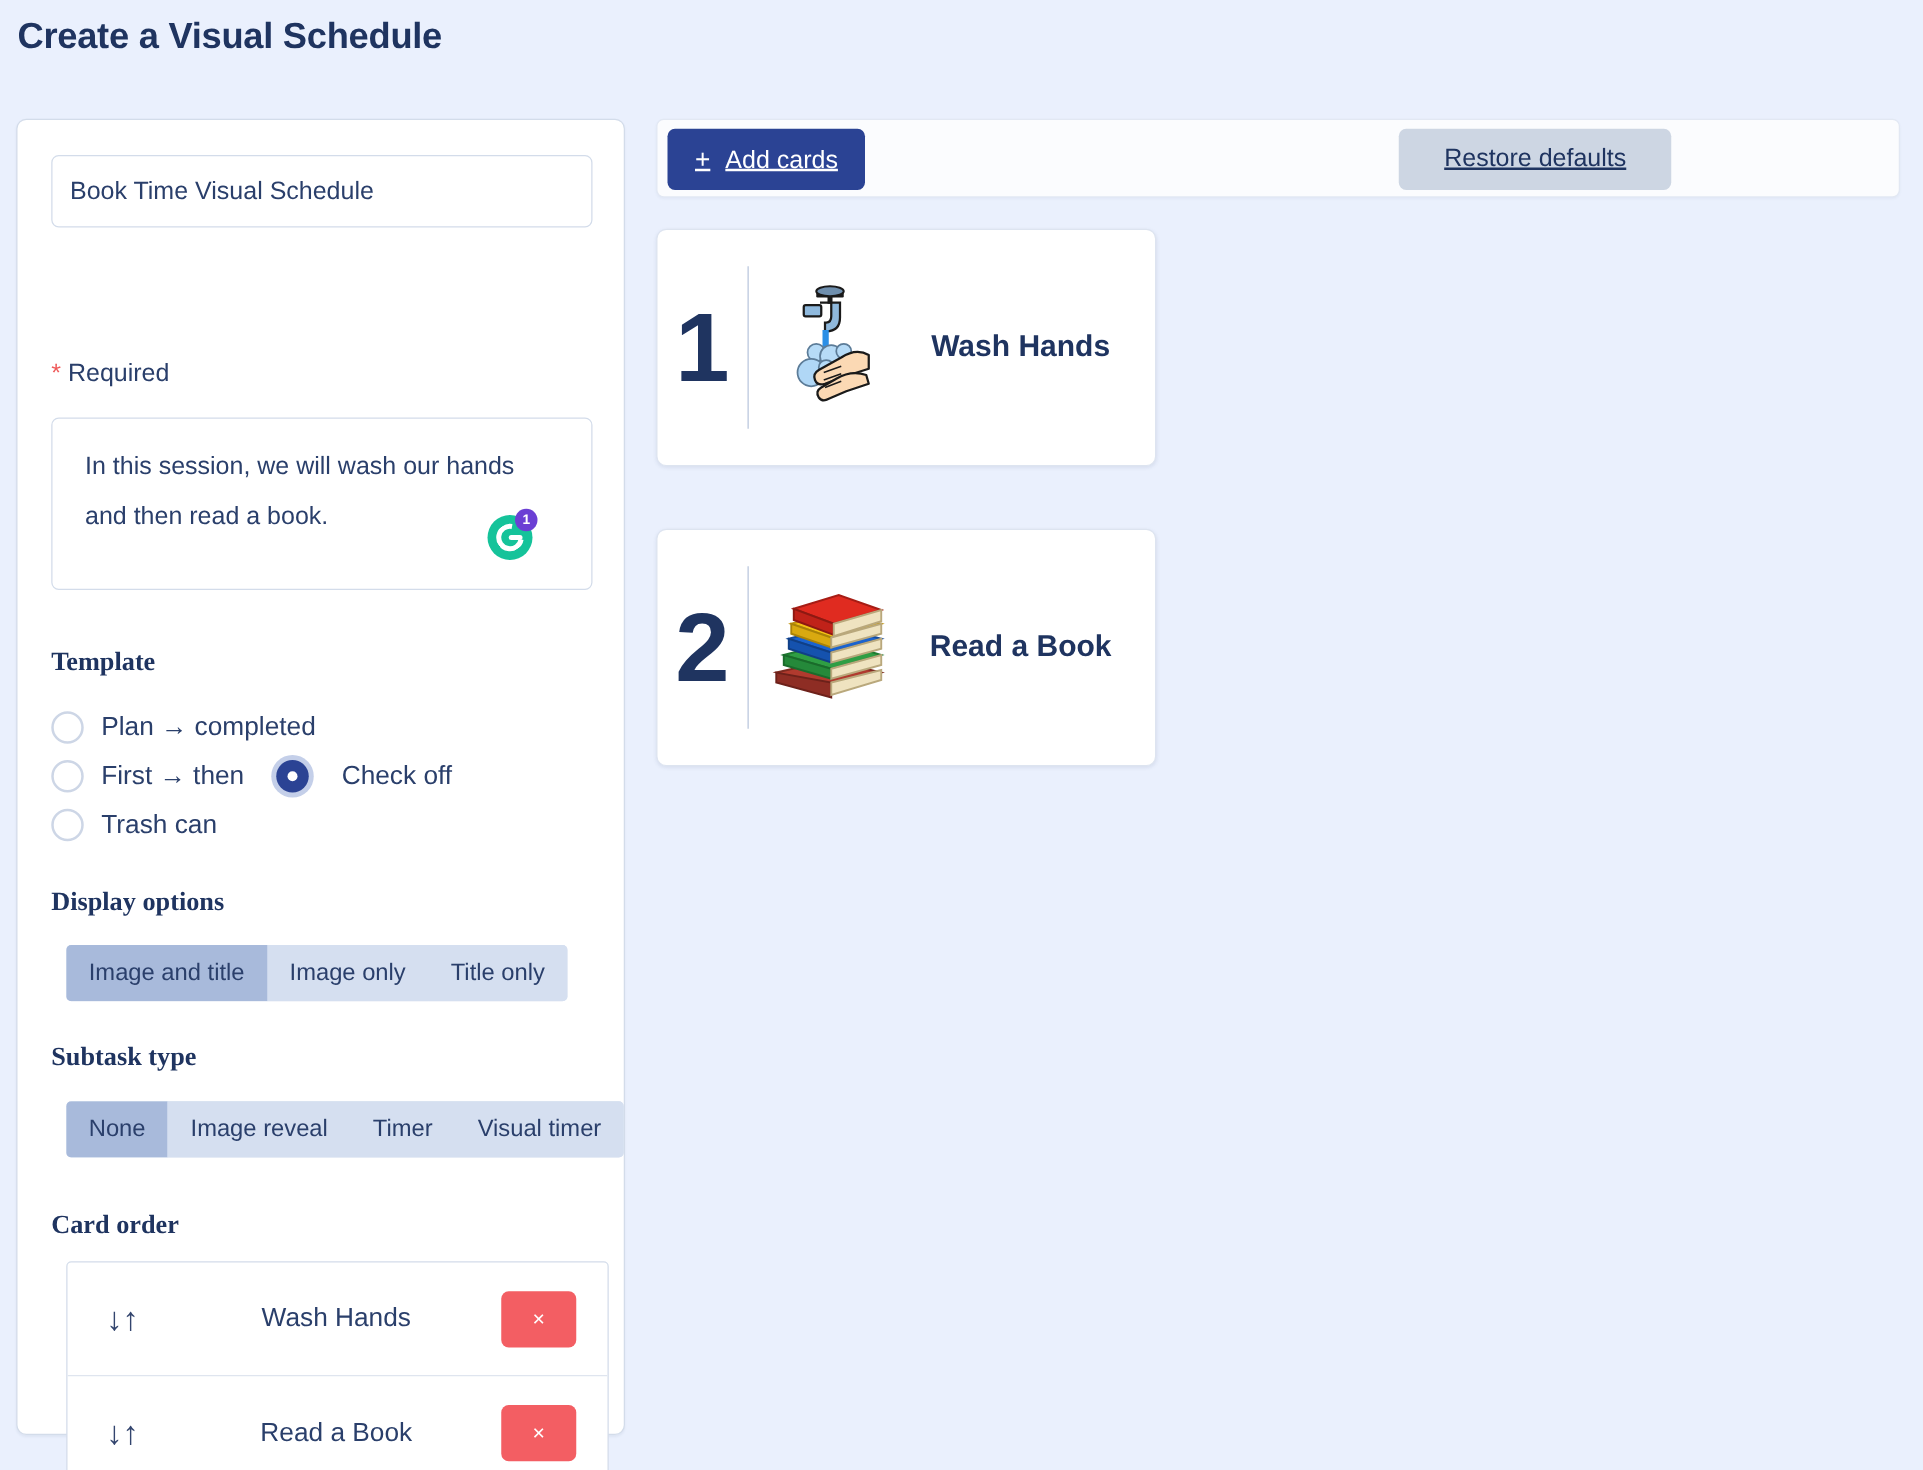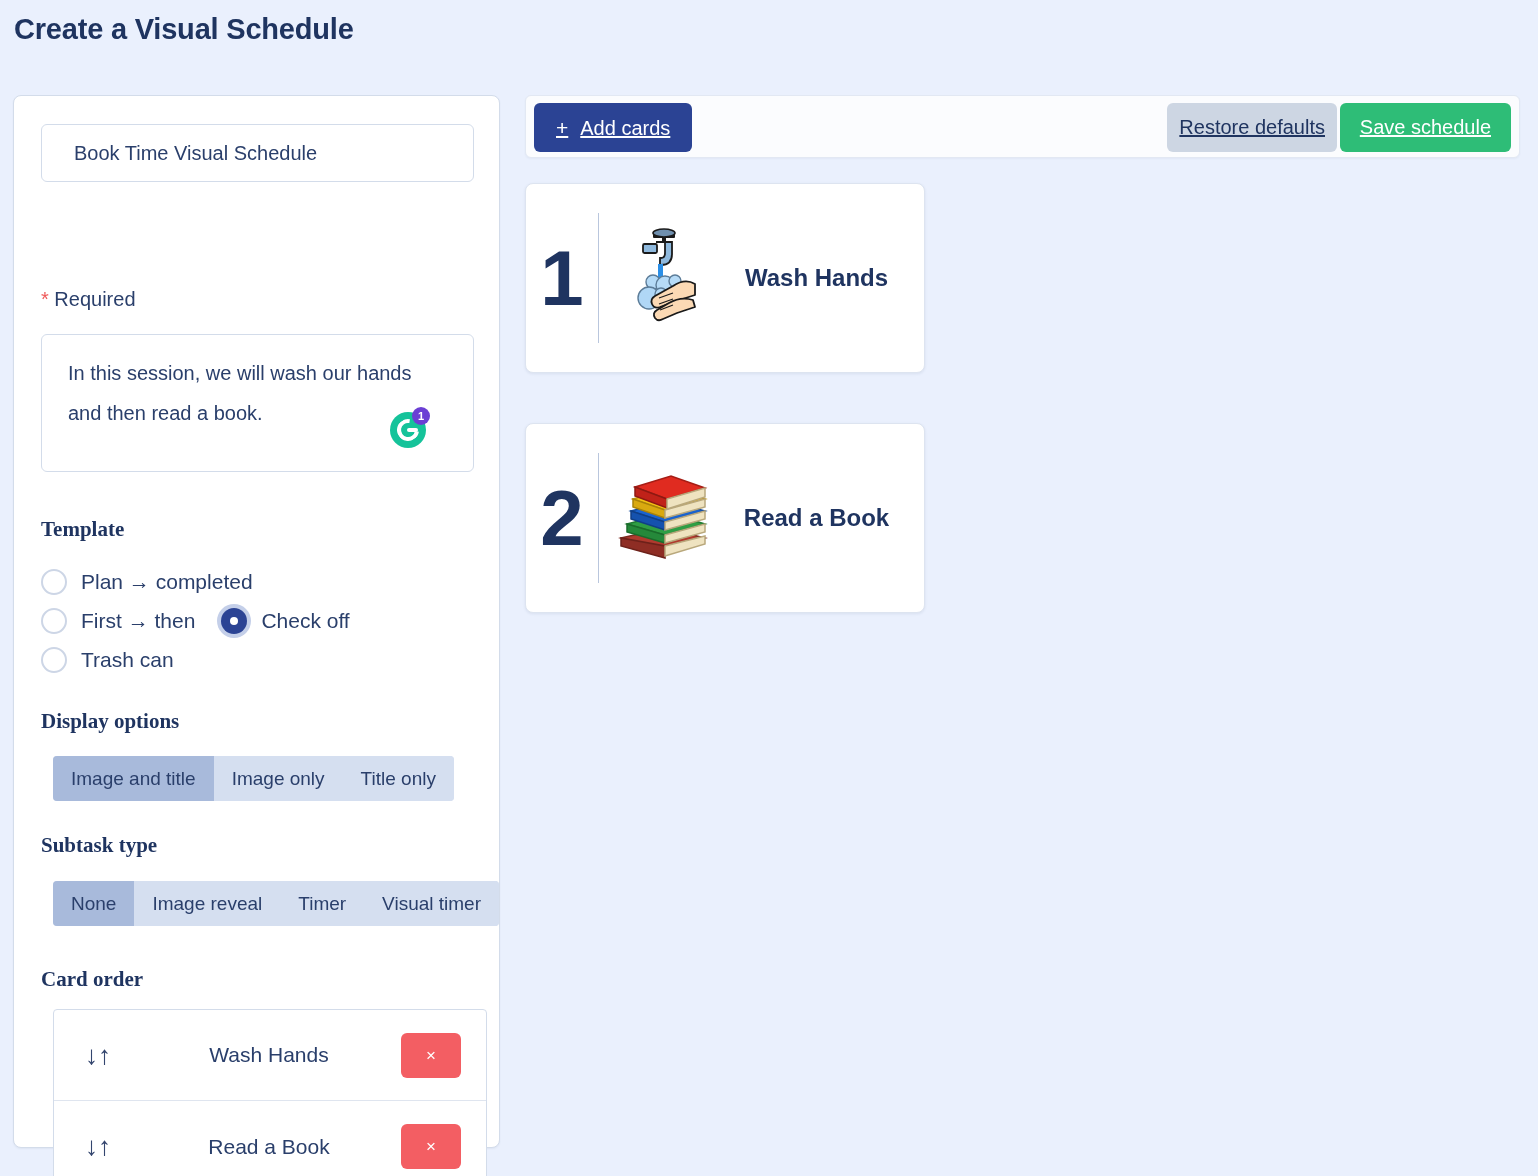--- a/index.html
+++ b/index.html
@@ -38,21 +38,21 @@
   .title-input {
     position: absolute;
     left: 27px; top: 28px;
     width: 433px; height: 58px;
     border: 1px solid #d3dcea;
     border-radius: 6px;
     background: #fff;
     font-family: "Liberation Sans", sans-serif;
     font-size: 20px;
     color: #2a3f6b;
-    padding: 0 32px;
+    padding: 0 14px;
     outline: none;
   }
 
   .required-note {
     position: absolute;
     left: 27px; top: 192px;
     font-size: 20px;
     color: #2a3f6b;
   }
   .required-note .star { color: #ef5a5a; }
@@ -160,21 +160,21 @@
     width: 8px; height: 8px;
     border-radius: 50%;
     background: #ffffff;
   }
   .radio-label {
     margin-left: 14px;
     font-size: 21px;
     color: #2a3f6b;
     white-space: nowrap;
   }
-  .radio-opt.selected .radio-label { margin-left: 10px; }
+  .radio-opt.selected .radio-label { margin-left: 22px; }
 
   
   .segmented {
     position: absolute;
     left: 39px;
     display: flex;
     border-radius: 4px;
     overflow: hidden;
     background: #d5dff0;
   }
@@ -265,21 +265,21 @@
     left: 8px; top: 7px;
     height: 49px;
     padding: 0 22px;
     background: #2b4394;
     color: #ffffff;
   }
   .btn-add .plus { margin-right: 12px; font-size: 21px; }
   .btn-restore {
     right: 182px; top: 7px;
     height: 49px;
-    padding: 0 12px;
+    padding: 0 36px;
     background: #cdd6e3;
     color: #1f3460;
   }
   .btn-save {
     right: 8px; top: 7px;
     height: 49px;
     padding: 0 20px;
     background: #2ebd77;
     color: #ffffff;
   }
@@ -412,21 +412,20 @@
       </div>
     </div>
 
   </div>
 
   <div class="toolbar">
     <button class="btn btn-add">
       <span class="plus">+</span><span>Add cards</span>
     </button>
     <button class="btn btn-restore">Restore defaults</button>
-    <button class="btn btn-save">Save schedule</button>
   </div>
 
   <div class="schedule-card card-1">
     <div class="card-number">1</div>
     <div class="card-divider"></div>
     <div class="card-image">
       <svg width="112" height="112" viewBox="0 0 112 112">
 
         <rect x="46" y="12" width="22" height="4" rx="1" fill="#1a1a1a"></rect>
         <rect x="55" y="14" width="4" height="7" fill="#1a1a1a"></rect>

